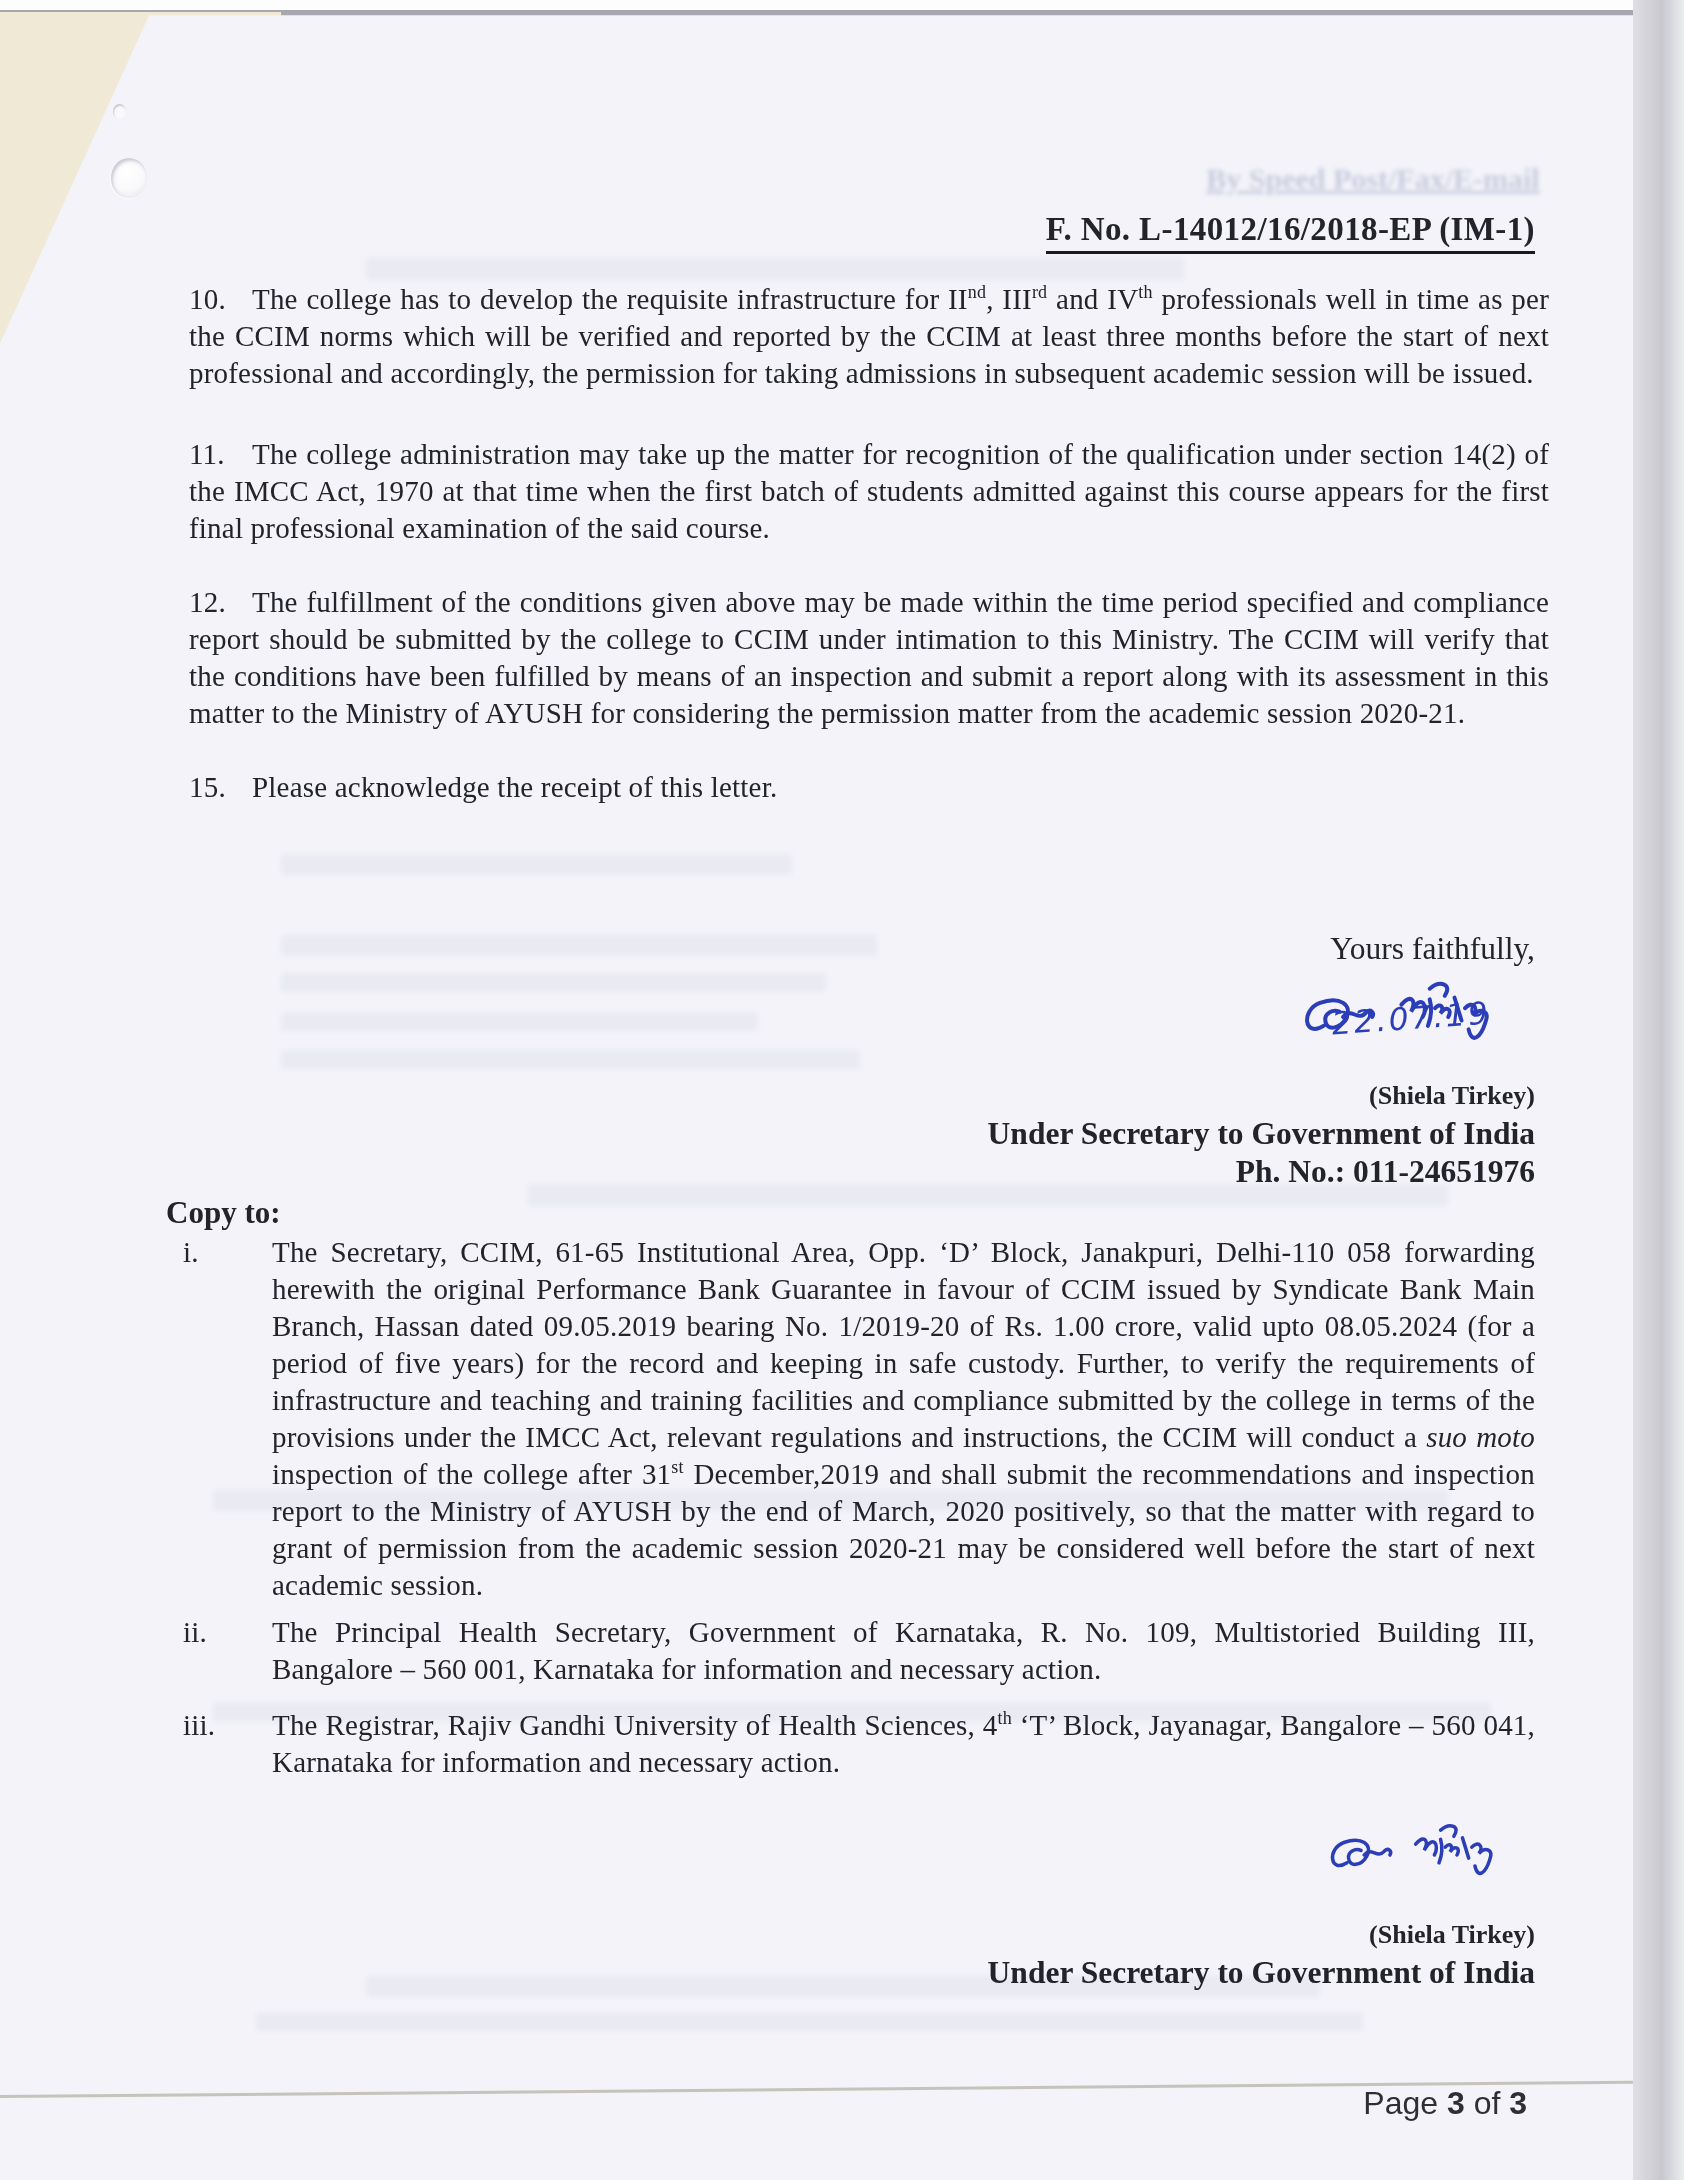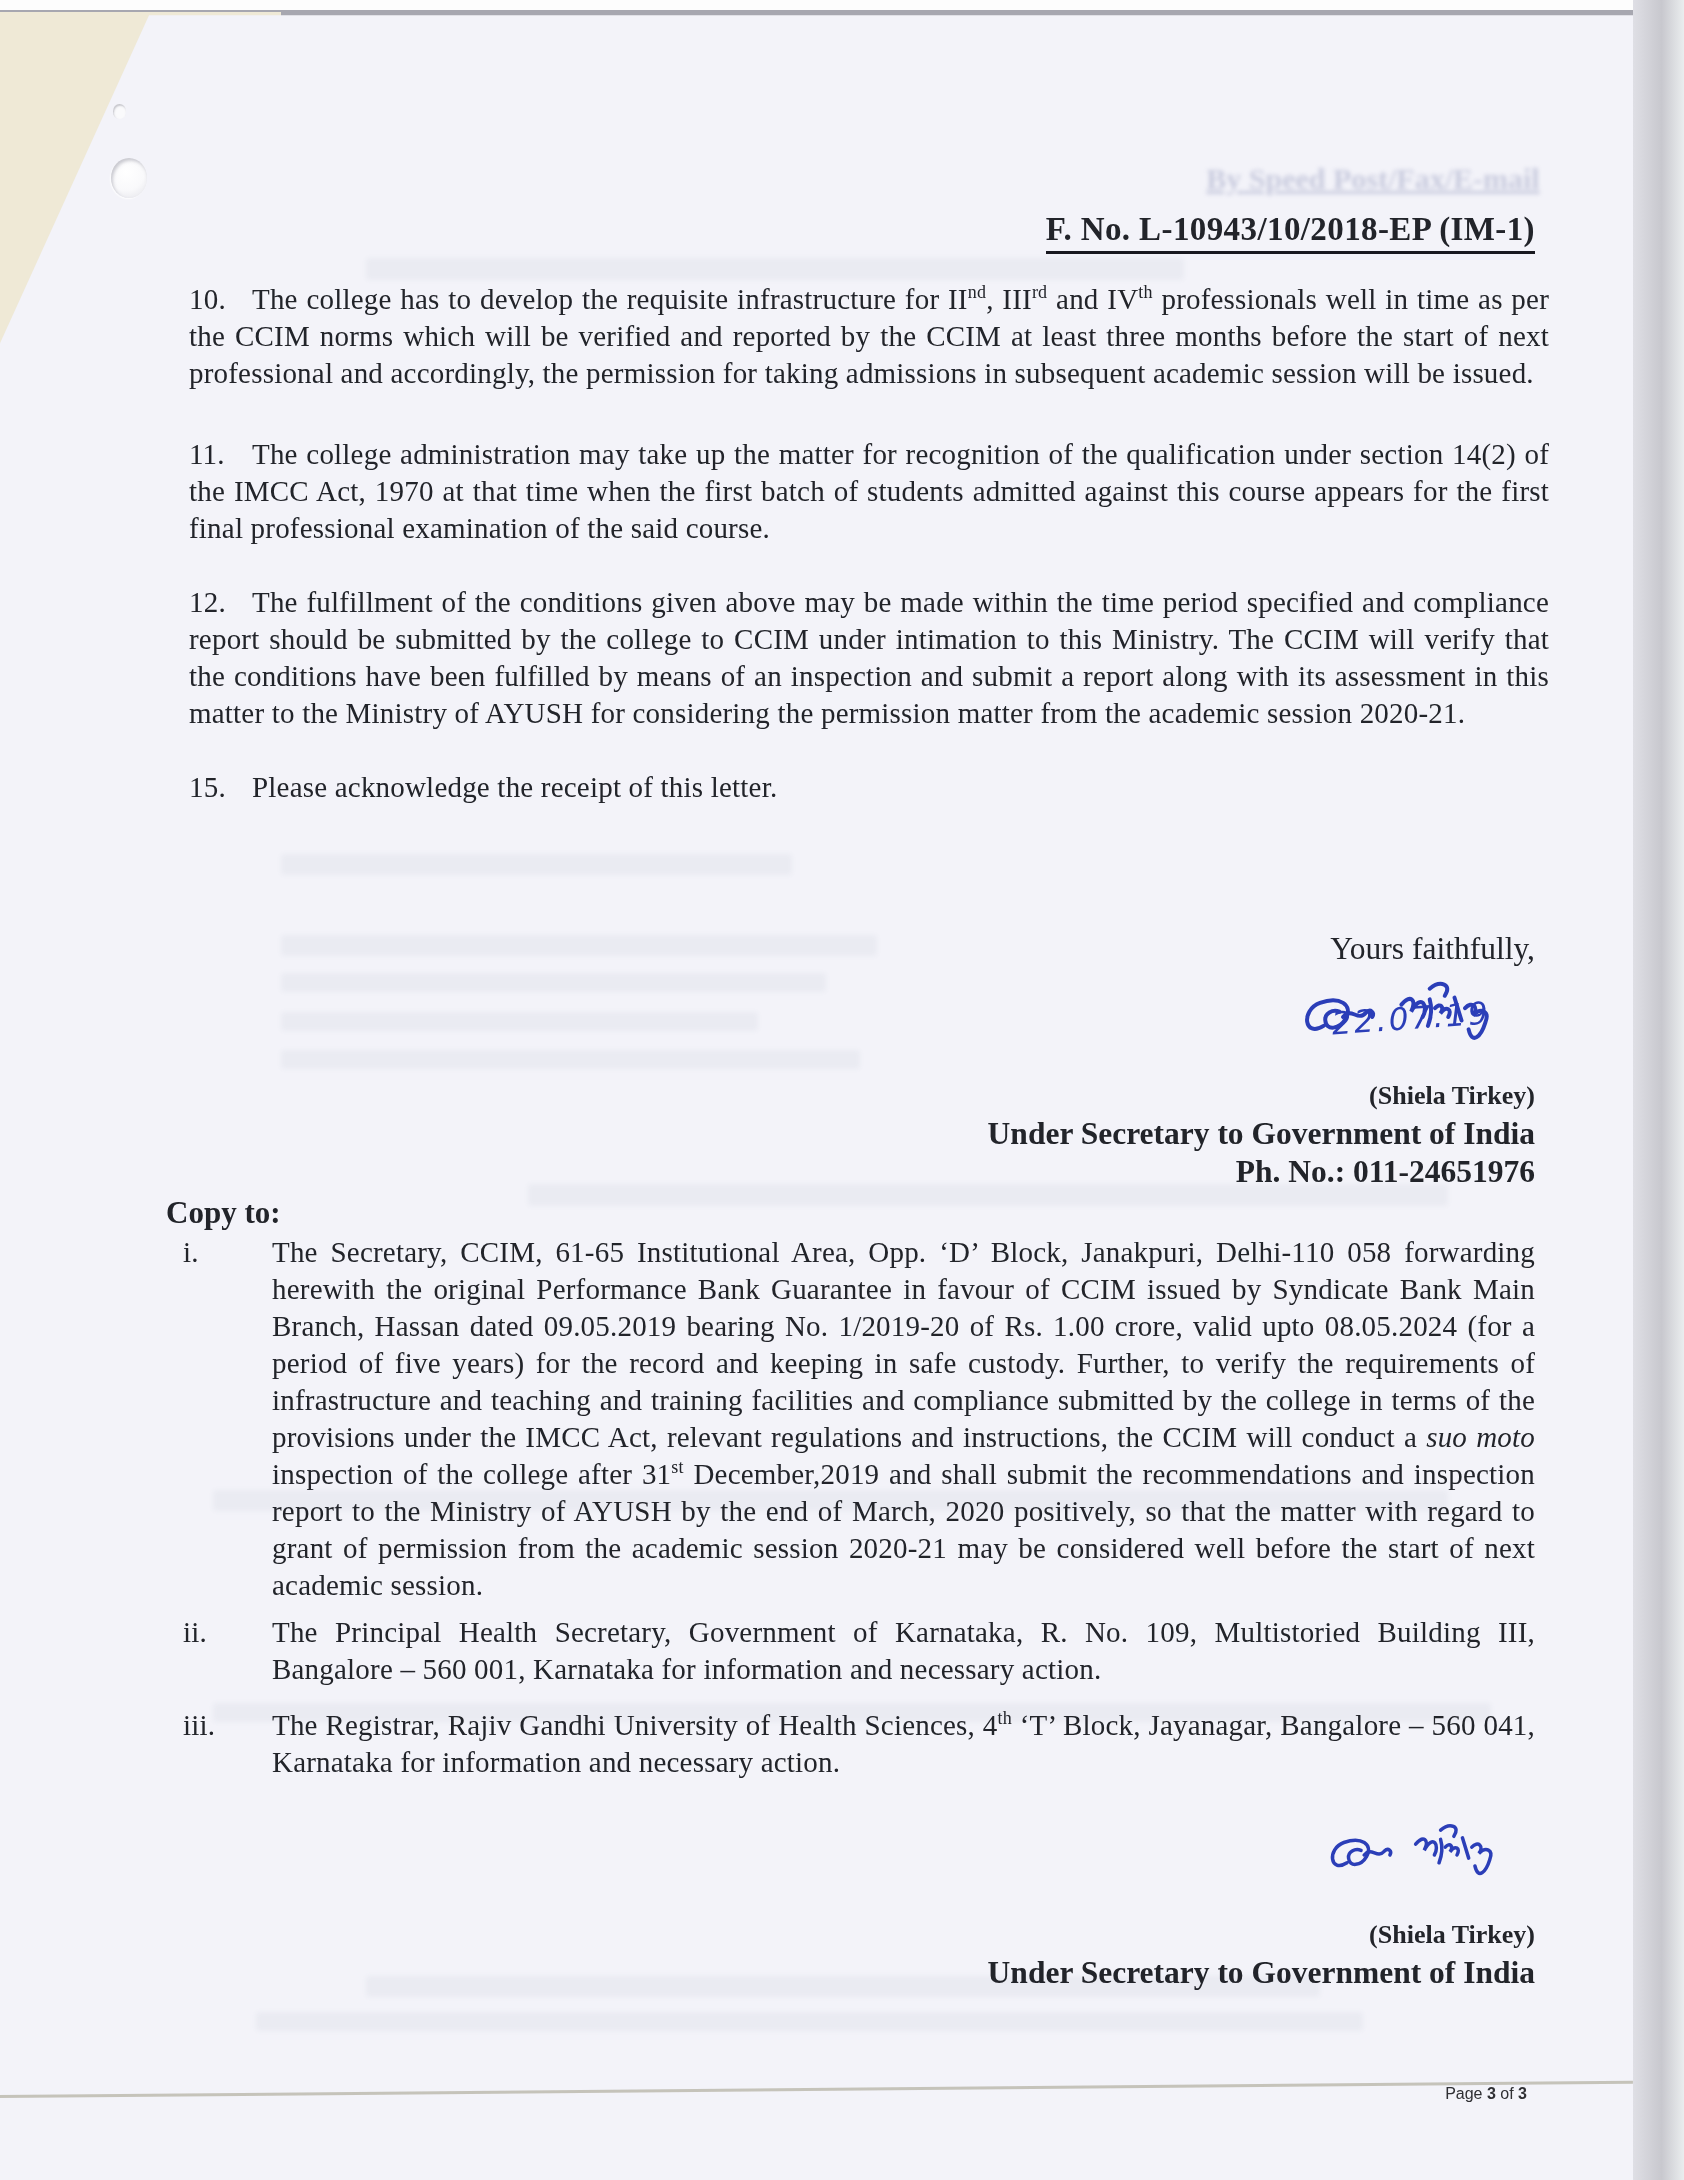--- a/index.html
+++ b/index.html
@@ -44,21 +44,21 @@
   .copylist{position:absolute;left:183px;top:1219px;width:1352px;}
   .citem{display:flex;font-size:29px;line-height:37px;letter-spacing:0.2px;}
   .citem .clabel{flex:0 0 89px;}
   .citem .ctext{flex:1;text-align:justify;}
   .citem-i{margin-bottom:10.2px;}
   .citem-ii{margin-bottom:19px;}
   .closing2{position:absolute;right:98px;top:1797px;width:716px;text-align:right;}
   .crease{position:absolute;left:0;top:2080px;width:100%;height:2.6px;background:rgba(152,148,124,.5);
         transform:rotate(-0.5deg);transform-origin:left center;}
   .footer{position:absolute;right:106px;top:2070px;font-family:"Liberation Sans",sans-serif;
-        font-size:16px;color:#2f2f33;}
+        font-size:32px;color:#2f2f33;}
 </style>
 </head>
 <body>
 
 <div class="stage">
   <div class="top-strip"></div>
   <div class="top-edge-line"></div>
   <div class="backdrop-wedge"></div>
   <div class="right-strip"></div>
 
@@ -72,21 +72,21 @@
     <div class="ghost-bar" style="left:281px;top:920px;width:596px;height:20.4px"></div>
     <div class="ghost-bar" style="left:281px;top:958px;width:545px;height:19px"></div>
     <div class="ghost-bar" style="left:281px;top:997px;width:477px;height:19px"></div>
     <div class="ghost-bar" style="left:281px;top:1035px;width:579px;height:19px"></div>
     <div class="ghost-bar" style="left:528px;top:1169px;width:920px;height:22px"></div>
     <div class="ghost-bar" style="left:213px;top:1475px;width:1235px;height:20.4px"></div>
     <div class="ghost-bar" style="left:213px;top:1688px;width:1278px;height:19px"></div>
     <div class="ghost-bar" style="left:366px;top:1961px;width:954px;height:20.4px"></div>
     <div class="ghost-bar" style="left:256px;top:1997px;width:1107px;height:19px"></div>
 
-    <div class="file-number">F. No. L-10943/10/2018-EP (IM-1)</div>
+    <div class="file-number">F. No. L-14012/16/2018-EP (IM-1)</div>
 
     <div class="paras" id="paras">
         <p class="para gap-lg"><span class="pnum">10.</span><span>The college has to develop the requisite infrastructure for II</span><sup>nd</sup><span>, III</span><sup>rd</sup><span> and IV</span><sup>th</sup><span> professionals well in time as per the CCIM norms which will be verified and reported by the CCIM at least three months before the start of next professional and accordingly, the permission for taking admissions in subsequent academic session will be issued.</span></p>
         <p class="para"><span class="pnum">11.</span><span>The college administration may take up the matter for recognition of the qualification under section 14(2) of the IMCC Act, 1970 at that time when the first batch of students admitted against this course appears for the first final professional examination of the said course.</span></p>
         <p class="para"><span class="pnum">12.</span><span>The fulfillment of the conditions given above may be made within the time period specified and compliance report should be submitted by the college to CCIM under intimation to this Ministry. The CCIM will verify that the conditions have been fulfilled by means of an inspection and submit a report along with its assessment in this matter to the Ministry of AYUSH for considering the permission matter from the academic session 2020-21.</span></p>
         <p class="para"><span class="pnum">15.</span><span>Please acknowledge the receipt of this letter.</span></p>
       </div>
 
     <div class="closing">
       <div class="valediction">Yours faithfully,</div>

